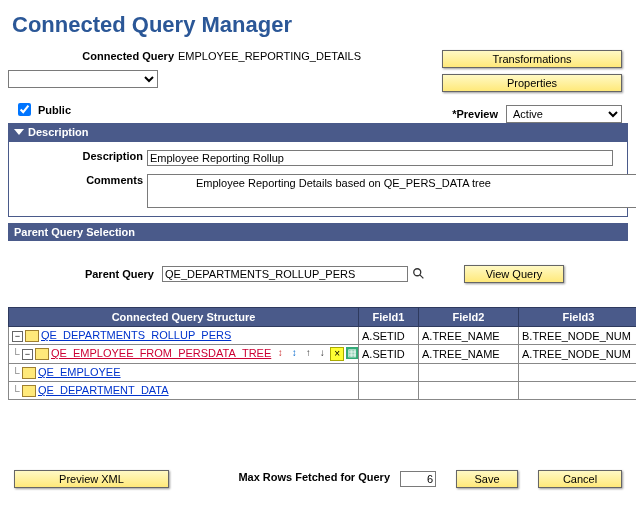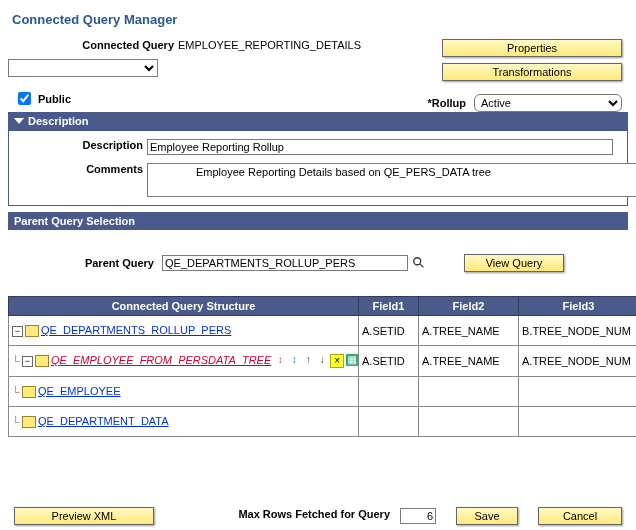--- a/index.html
+++ b/index.html
@@ -7,21 +7,21 @@
     font-size: 11px;
     margin: 0;
     padding: 8px;
     background: #fff;
     color: #000;
     width: 636px;
     box-sizing: border-box;
   }
   .page-title {
     color: #2b5797;
-    font-size: 13px;
+    font-size: 22px;
     font-weight: bold;
     margin: 4px 0 12px 4px;
   }
   .lbl {
     font-weight: bold;
     text-align: right;
     padding-right: 4px;
   }
   .btn-yellow {
     background: linear-gradient(#fff9c4, #ffe97a);
@@ -119,40 +119,40 @@
     background: #4a5a8a;
     color: #fff;
     font-weight: bold;
     font-size: 11px;
     padding: 3px 4px;
     border: 1px solid #2e3a5e;
     text-align: center;
   }
   .tree-table td {
     border: 1px solid #888;
-    padding: 8px 3px;
+    padding: 2px 3px;
     font-size: 11px;
     white-space: nowrap;
     overflow: hidden;
   }
   .col-struct { width: 350px; }
   .indent1 { padding-left: 4px; }
   .indent2 { padding-left: 20px; }
   .indent3 { padding-left: 40px; }
   .folder-icon {
     display:inline-block;width:12px;height:10px;border:1px solid #a08030;background:#ffe97a;vertical-align:middle;margin-right:2px;
   }
   .tree-toggle {
     display:inline-block;width:9px;height:9px;border:1px solid #666;line-height:8px;font-size:9px;text-align:center;margin-right:2px;vertical-align:middle;background:#fff;
   }
   .tree-line {
     display:inline-block;width:10px;color:#888;vertical-align:middle;
   }
   .tree-link { color:#0033cc; text-decoration:underline; cursor:pointer; }
-  .tree-link-active { color:#cc0033; text-decoration:underline; font-style:italic; cursor:pointer; }
+  .tree-link-active { color:#cc0033; text-decoration:underline; cursor:pointer; }
   .tool-icons { display:inline-flex; gap:2px; vertical-align:middle; margin-left:3px;}
   .tool-icons span{width:12px;height:12px;display:inline-block;font-size:10px;line-height:12px;text-align:center;}
   .footer {
     display:flex;
     align-items:center;
     gap: 20px;
     margin-top: 70px;
     padding: 0 6px;
   }
   .footer .spacer { flex:1; }
@@ -166,32 +166,32 @@
 <div style="display:flex;align-items:flex-start;">
   <div class="top-fields" style="flex:1;">
     <div class="lbl">Connected Query</div>
     <div>EMPLOYEE_REPORTING_DETAILS</div>
     <div></div>
 
     <div><select style="width:150px;" value=""><option></option></select></div>
     <div></div>
   </div>
   <div class="btn-col">
+    <button class="btn-yellow btn-wide">Transformations</button>
     <button class="btn-yellow btn-wide">Properties</button>
-    <button class="btn-yellow btn-wide">Transformations</button>
   </div>
 </div>
 
 <div class="public-row">
   <input type="checkbox" checked="" style="">
   <span style="font-weight:bold;">Public</span>
 </div>
 <div class="status-row">
-  <span class="lbl">*Rollup</span>
-  <select style="width:148px;border-radius:6px;">
+  <span class="lbl">*Preview</span>
+  <select style="width:116px;">
     <option>Active</option>
   </select>
 </div>
 
 <div class="section-bar">
   <span class="tri"></span>
   <span>Description</span>
 </div>
 <div class="desc-box">
   <div class="desc-grid">
@@ -264,21 +264,21 @@
       <tr>
         <td class="indent3"><span class="tree-line">└</span><span class="folder-icon"></span><span class="tree-link">QE_DEPARTMENT_DATA</span></td>
         <td></td>
         <td></td>
         <td></td>
       </tr>
     </tbody>
 </table>
 
 <div class="footer">
-  <button class="btn-yellow" style="width:140px;">Preview XML</button>
+  <button class="btn-yellow" style="width:155px;">Preview XML</button>
   <div class="spacer"></div>
   <div class="maxrows-wrap">
     <span class="lbl">Max Rows Fetched for Query</span>
     <input type="text" style="width: 30px; text-align: right;" value="6">
   </div>
   <button class="btn-yellow" style="width:62px;">Save</button>
   <button class="btn-yellow" style="width:84px;">Cancel</button>
 </div>
 
 </body></html>

